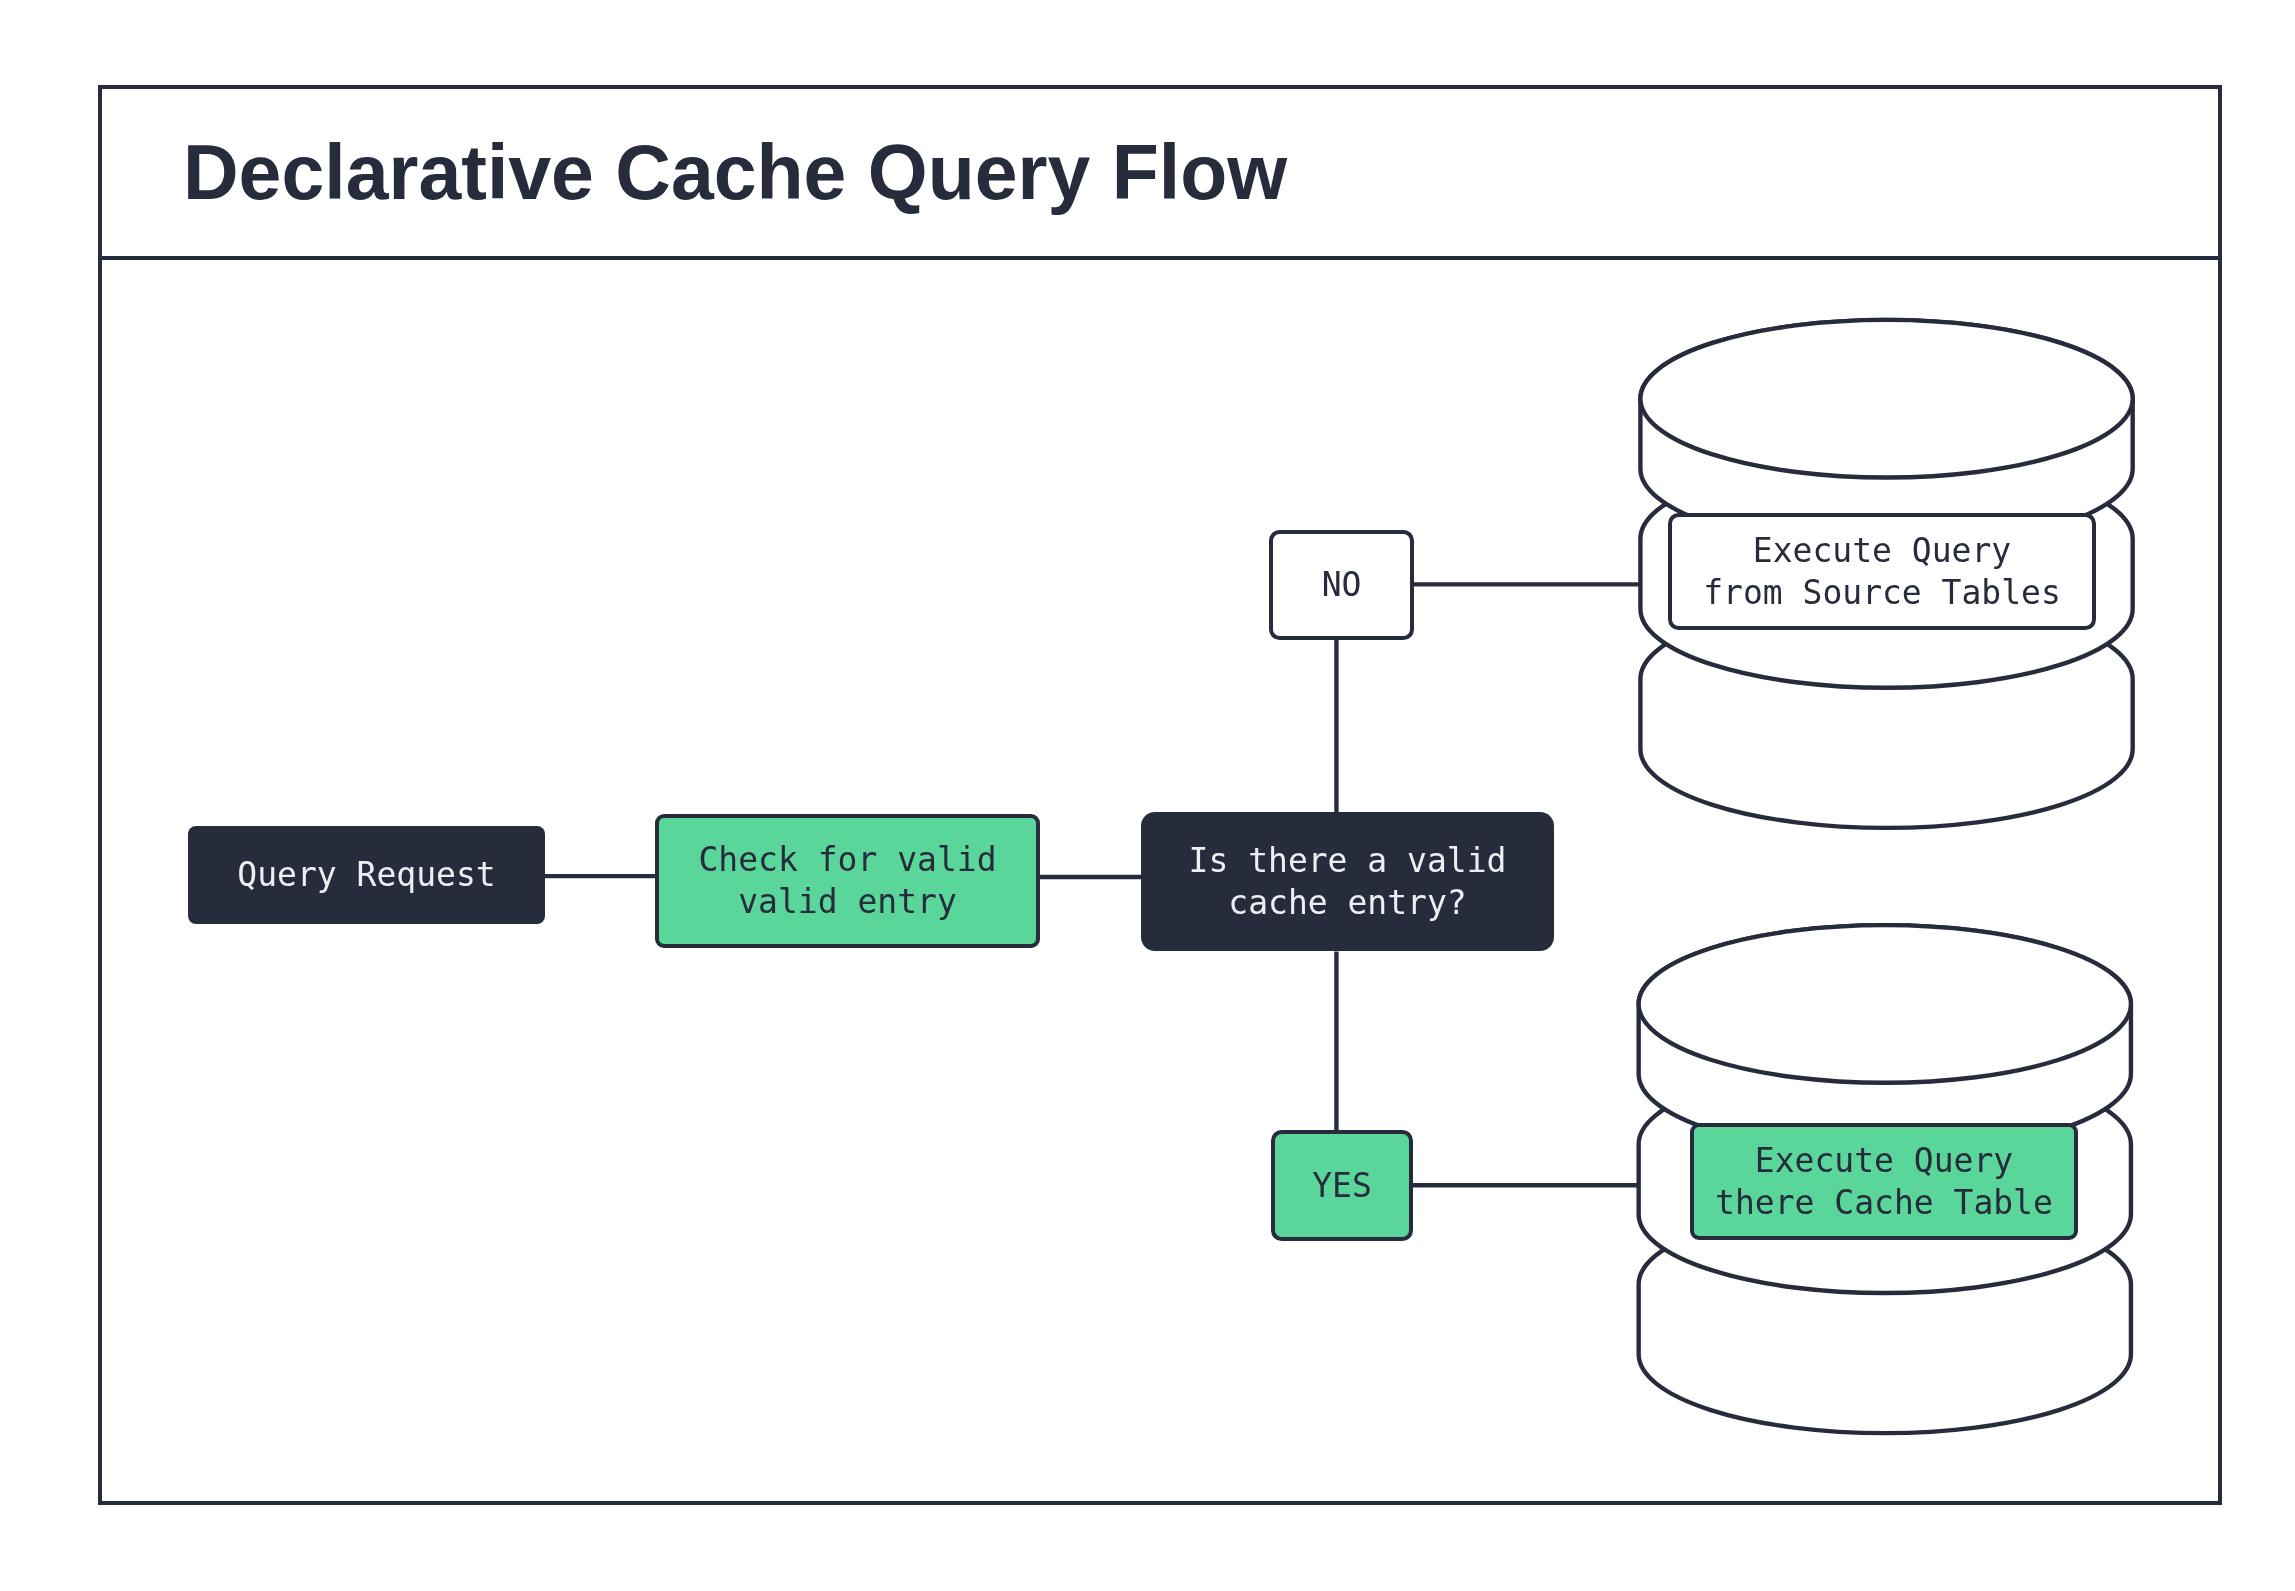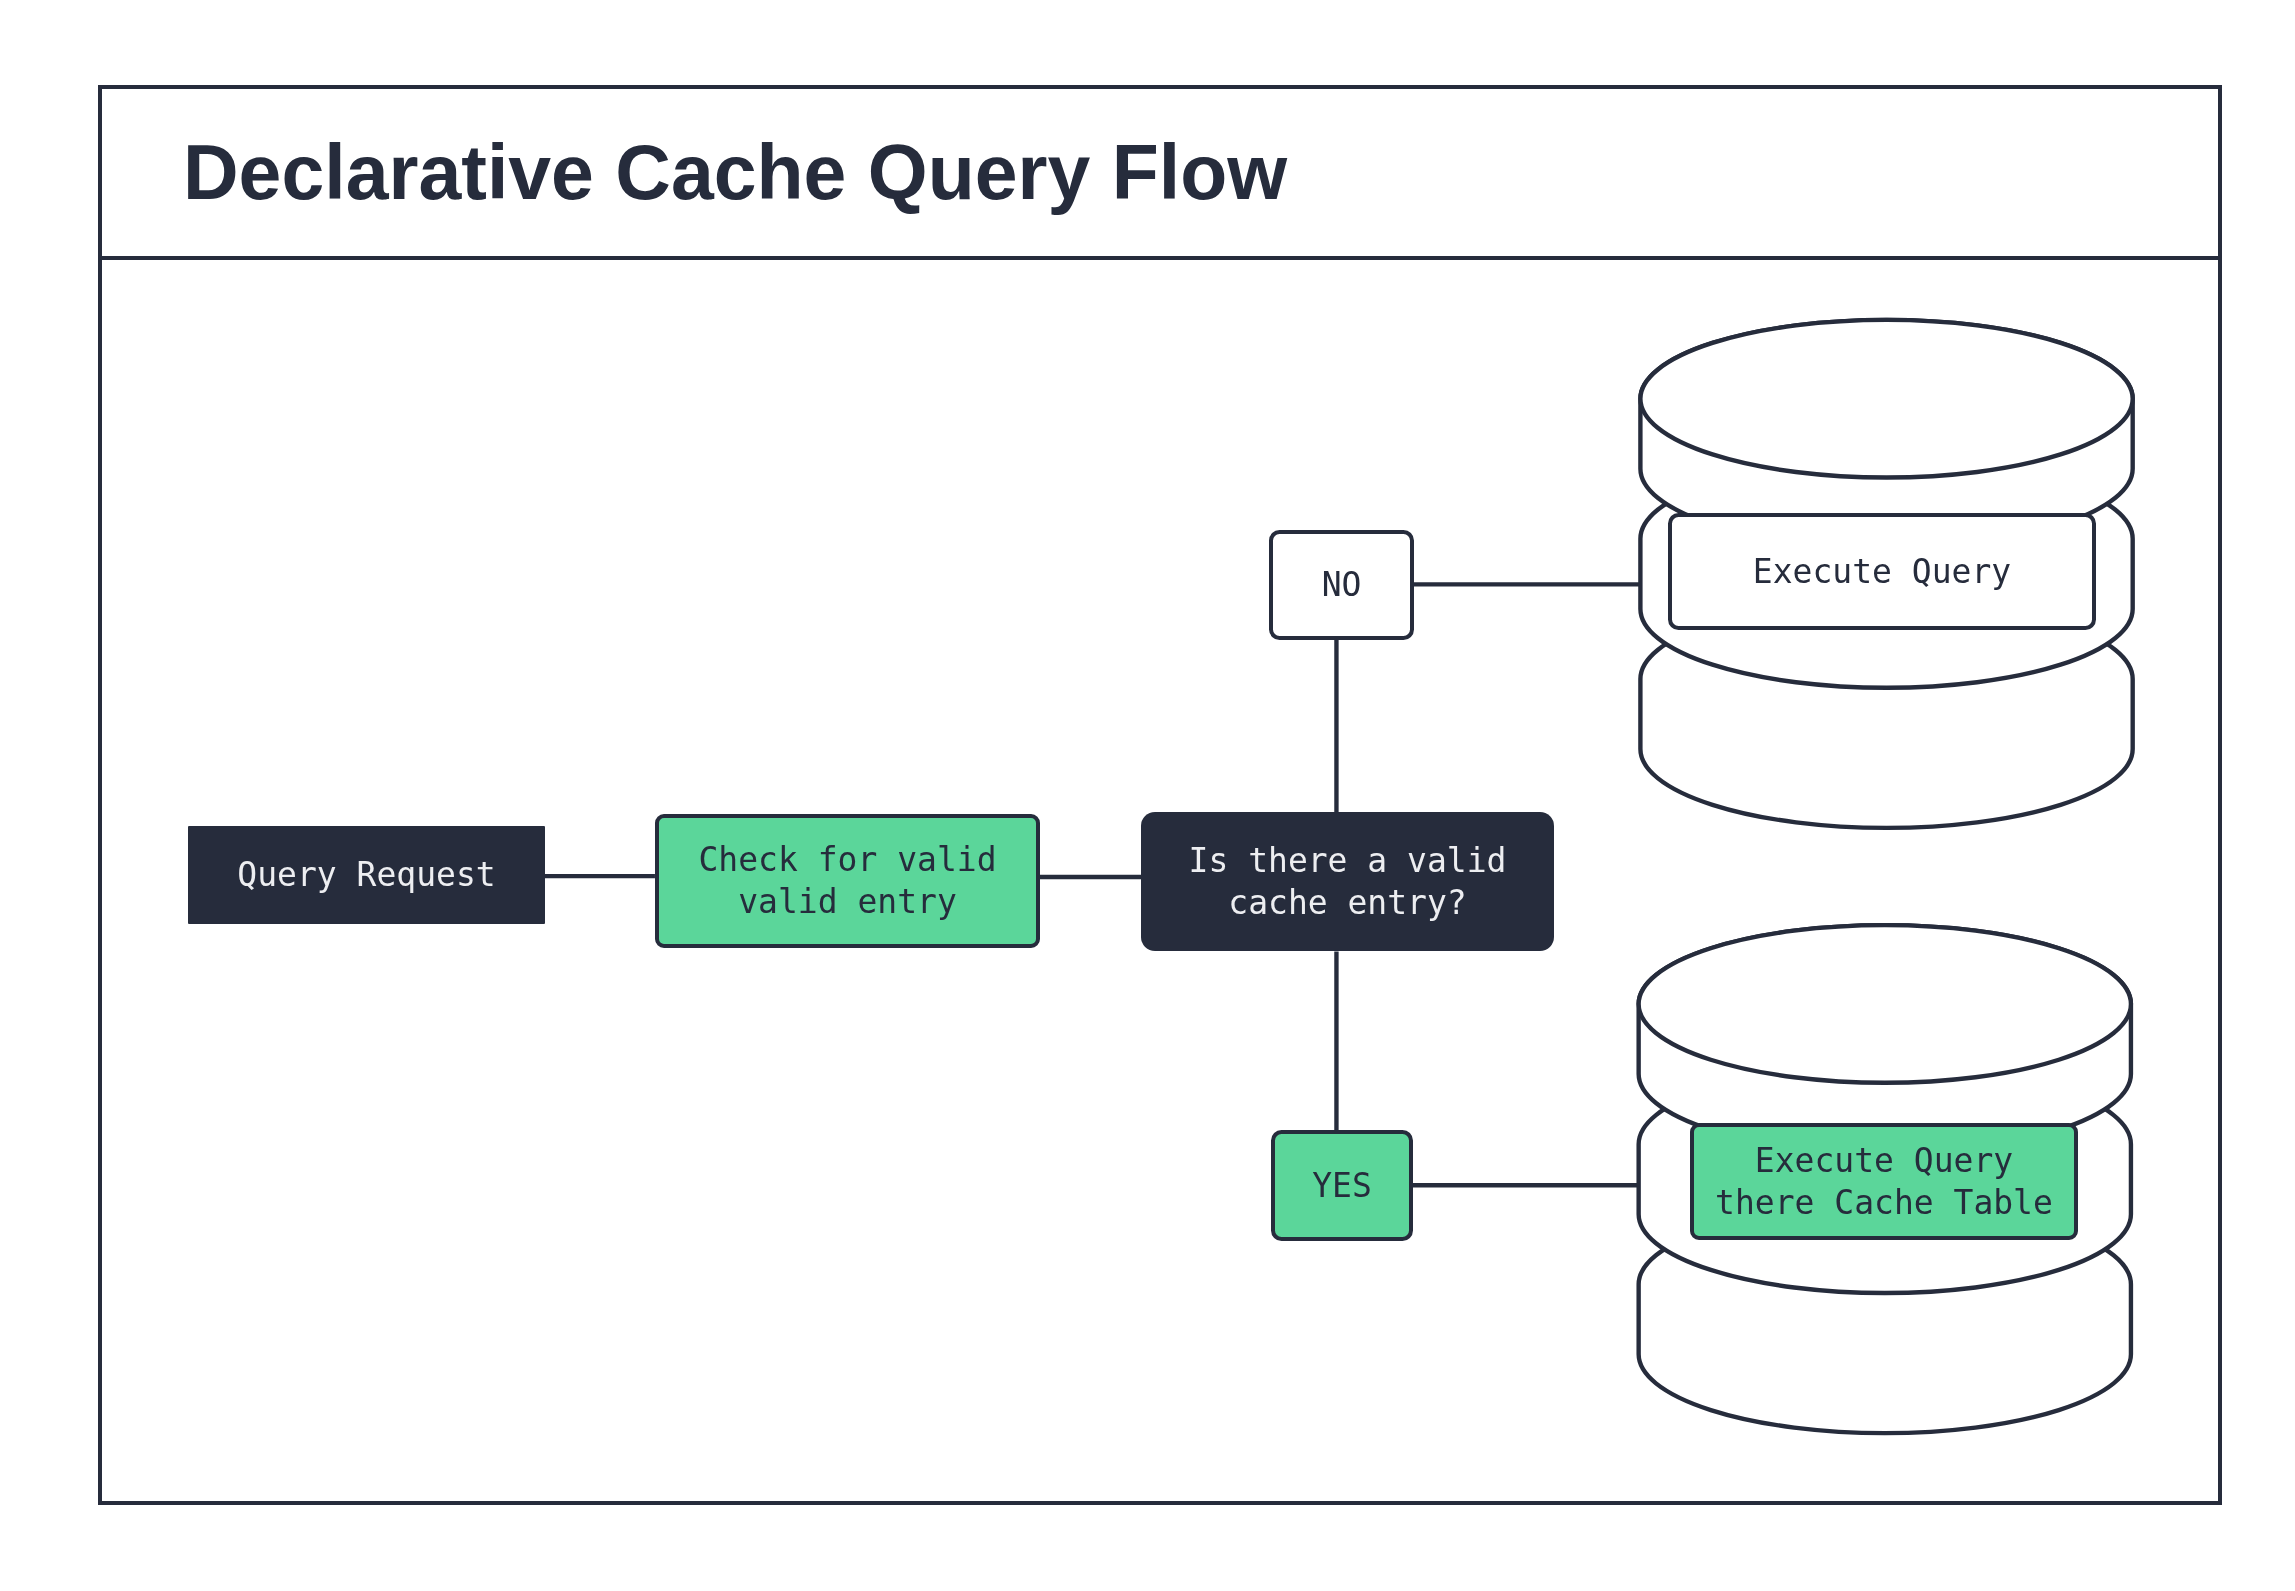--- a/index.html
+++ b/index.html
@@ -49,21 +49,21 @@
   }
   .cyl{fill:var(--paper);stroke:var(--ink);stroke-width:5;}
   .conn{fill:none;stroke:var(--ink);stroke-width:5;}
   .node{
     position:absolute;
     display:flex;flex-direction:column;
     justify-content:center;align-items:center;
     box-sizing:border-box;
     font-size:33px;line-height:42px;
     text-align:center;
-    border-radius:1px;
+    border-radius:8px;
     white-space:nowrap;
   }
   .node span{display:block;}
   .dark{background:var(--ink);color:var(--light-text);}
   .greenbox{background:var(--green);color:var(--ink);border:4.4px solid var(--ink);border-radius:9px;}
   .whitebox{background:var(--paper);color:var(--ink);border:4.4px solid var(--ink);border-radius:10.5px;}
 </style>
 </head>
 <body>
 
@@ -118,20 +118,21 @@
   <div class="node whitebox" style="left:1257px;top:530px;width:145px;height:110px;">
     <span>NO</span>
   </div>
 
   <div class="node greenbox" style="left:1259px;top:1130px;width:142px;height:111px;border-radius:10.5px;">
     <span>YES</span>
   </div>
 
   <div class="node whitebox" style="left:1656px;top:513px;width:428px;height:117px;">
     <span>Execute Query</span>
+    <span>from Source Tables</span>
   </div>
 
   <div class="node greenbox" style="left:1678px;top:1123px;width:388px;height:117px;">
     <span>Execute Query</span>
     <span>there Cache Table</span>
   </div>
 
 </div>
 
 

